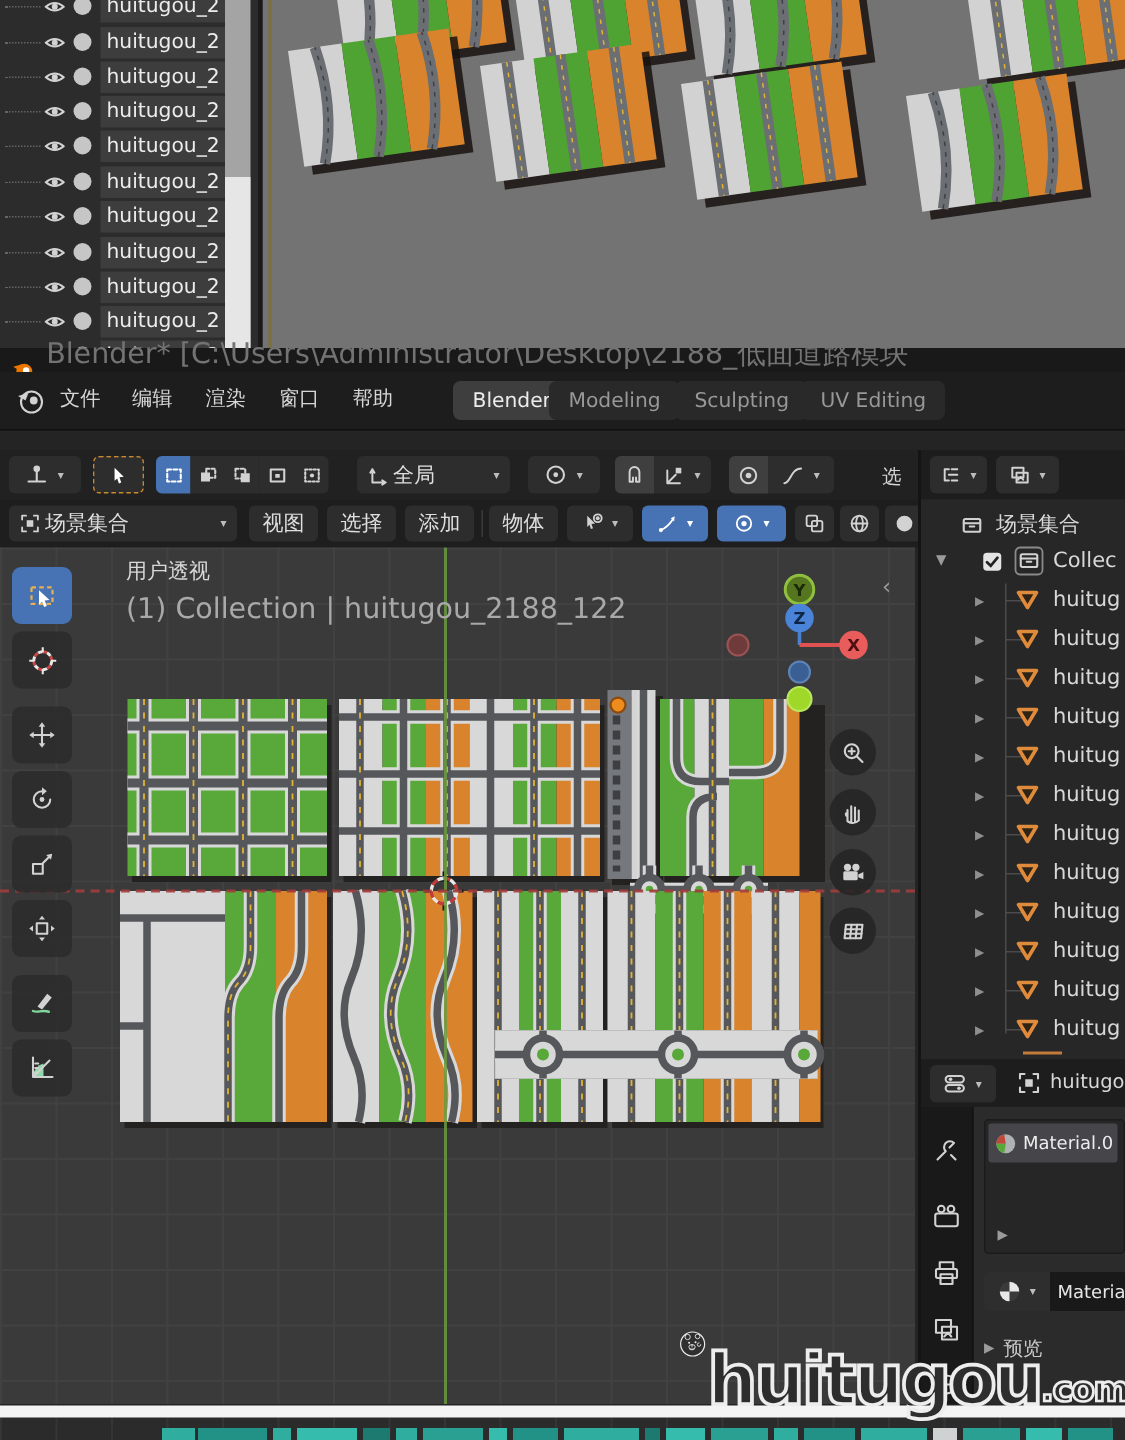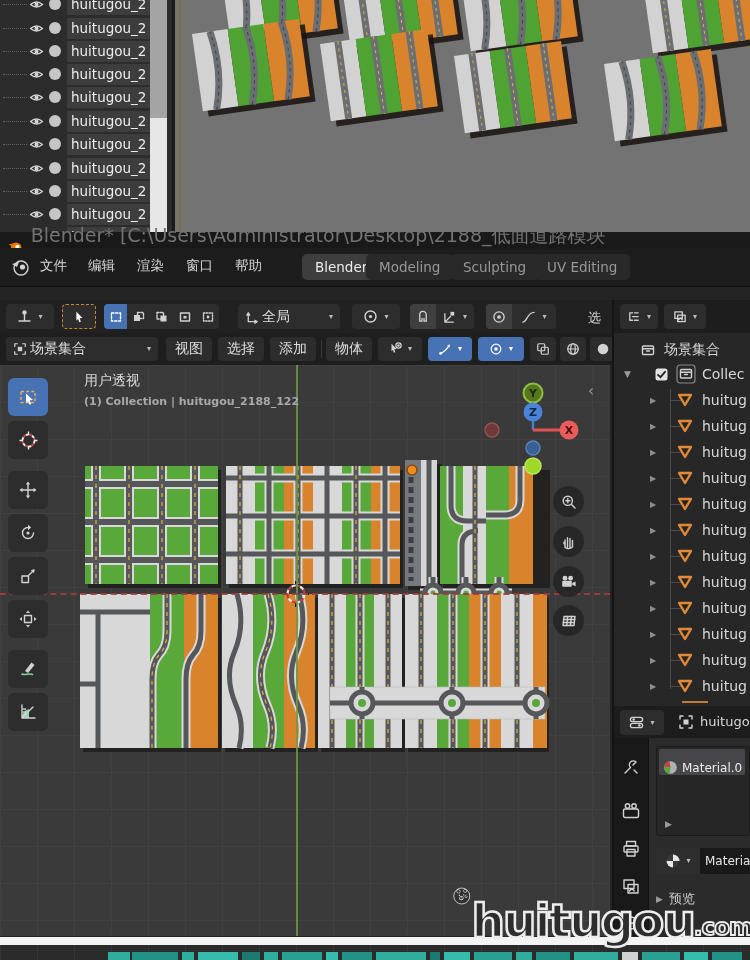--- a/index.html
+++ b/index.html
@@ -46,21 +46,21 @@
   .btn .cn{font-size:14px;color:#dedede;}
   .seg{border-radius:0;}
   .seg.first{border-radius:4px 0 0 4px;}
   .seg.last{border-radius:0 4px 4px 0;}
   .vdiv{position:absolute;top:7px;width:1px;height:18px;background:#3a3a3a;}
   
   .viewport{left:0;top:365px;width:610px;height:571px;background-color:#3a3a3a;overflow:hidden;
     background-image:linear-gradient(#414141 1px,transparent 1px),linear-gradient(90deg,#414141 1px,transparent 1px);
     background-size:37px 37px;}
   .vp-label1{position:absolute;left:84px;top:7px;font-size:14px;color:#d8d8d8;}
-  .vp-label2{position:absolute;left:84px;top:30px;font-size:11px;color:#a9a9a9;font-weight:bold;}
+  .vp-label2{position:absolute;left:84px;top:30px;font-size:19px;color:#a9a9a9;}
   .axis-green{position:absolute;left:296px;top:0;width:2px;height:571px;background:#6a9a40;opacity:.85;}
   .axis-red{position:absolute;left:0;top:228px;width:610px;height:0;border-top:2px dashed #a33c3c;opacity:.9;}
   .tbtn{position:absolute;left:8px;width:40px;height:38px;background:rgba(45,45,45,.92);border-radius:6px;
         display:flex;align-items:center;justify-content:center;}
   .tbtn.active{background:#4772b3;}
   .navbtn{position:absolute;left:553px;width:31px;height:31px;border-radius:50%;background:rgba(36,36,36,.85);
           display:flex;align-items:center;justify-content:center;}
   .collapse{position:absolute;left:588px;top:17px;font-size:15px;color:#9a9a9a;}
   
   .rw{stroke:#d8d8d8;stroke-width:10;fill:none;}
@@ -78,21 +78,21 @@
   .ol-tri{position:absolute;left:62px;top:4px;}
   .ol-label{position:absolute;left:88px;width:50px;font-size:14px;color:#d8d8d8;}
   .branchline{position:absolute;left:56px;top:56px;width:1px;height:300px;background:#4b4b4b;}
   .tick{position:absolute;left:56px;width:14px;border-top:1px solid #4b4b4b;top:13px;}
   .props-head{position:absolute;left:0;top:406px;width:138px;height:32px;background:#1d1d1d;}
   .props-body{position:absolute;left:0;top:438px;width:138px;height:198px;background:#2b2b2b;}
   .tabcol{position:absolute;left:0;top:0;width:34px;height:198px;background:#191919;border-right:1px solid #121212;}
   .ptab{position:absolute;left:8px;}
   .slotlist{position:absolute;left:42px;top:8px;width:92px;height:88px;background:#262626;border:1px solid #1b1b1b;border-radius:3px;}
   .slotrow{position:absolute;left:2px;top:2px;width:86px;height:26px;background:#46464a;border-radius:2px;
-           display:flex;align-items:flex-end;gap:4px;padding-left:4px;box-sizing:border-box;}
+           display:flex;align-items:center;gap:4px;padding-left:4px;box-sizing:border-box;}
   .slotrow span{font-size:12px;color:#ececec;}
   .matbrowse{position:absolute;left:42px;top:110px;width:44px;height:26px;background:#2e2e2e;border-radius:4px 0 0 4px;
              display:flex;align-items:center;justify-content:center;gap:2px;}
   .matfield{position:absolute;left:86px;top:110px;width:52px;height:26px;background:#191919;border-radius:0 4px 4px 0;
             font-size:12px;color:#e6e6e6;line-height:26px;padding-left:5px;box-sizing:border-box;overflow:hidden;white-space:nowrap;}
   .prevrow{position:absolute;left:42px;top:152px;display:flex;align-items:center;gap:6px;color:#c9c9c9;font-size:13px;}
   .arrow9{font-size:9px;color:#9b9b9b;}
   
   .watermark{left:452px;top:856px;width:300px;height:86px;display:flex;align-items:flex-end;z-index:60;pointer-events:none;}
   .wm-text{font-size:47px;font-weight:bold;color:#2d2d2d;-webkit-text-stroke:2.5px #ededed;letter-spacing:-2px;line-height:.9;}

